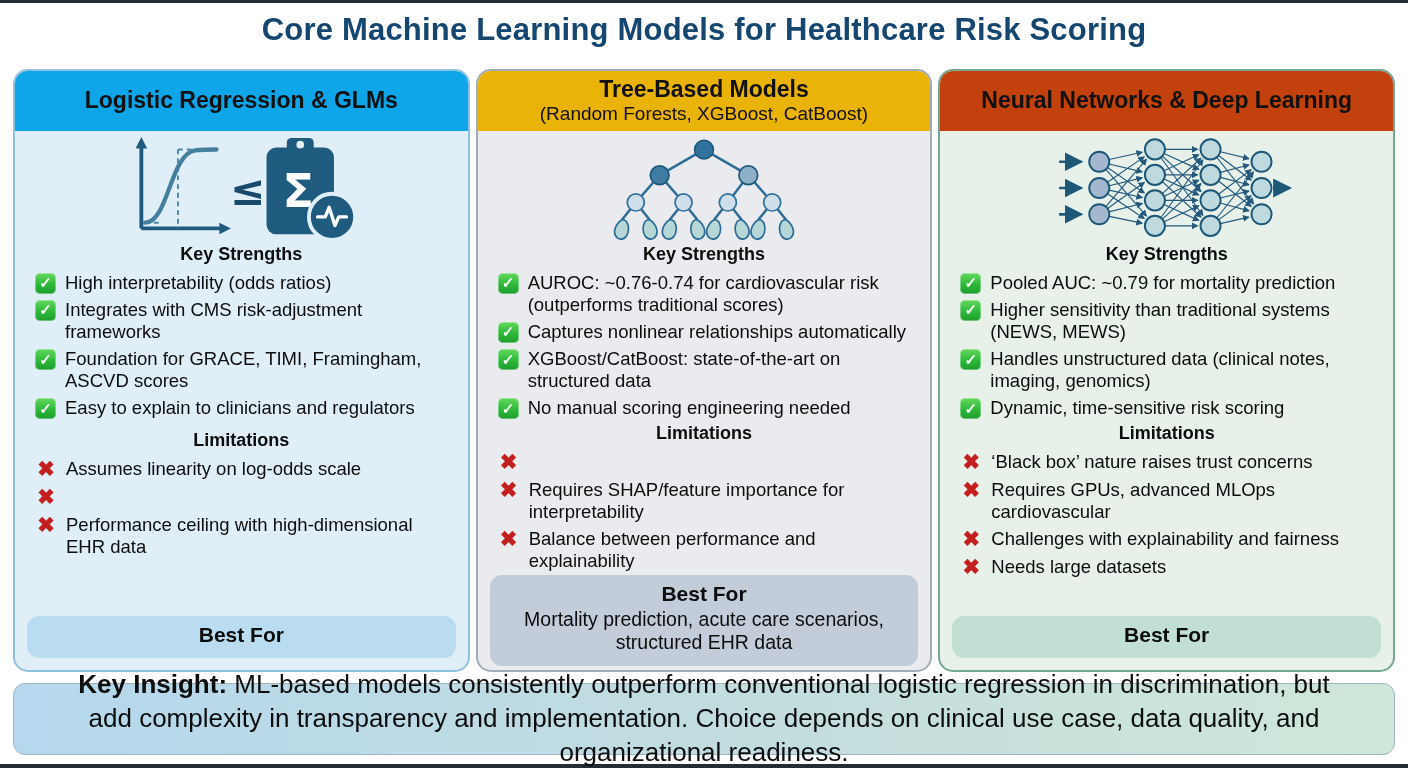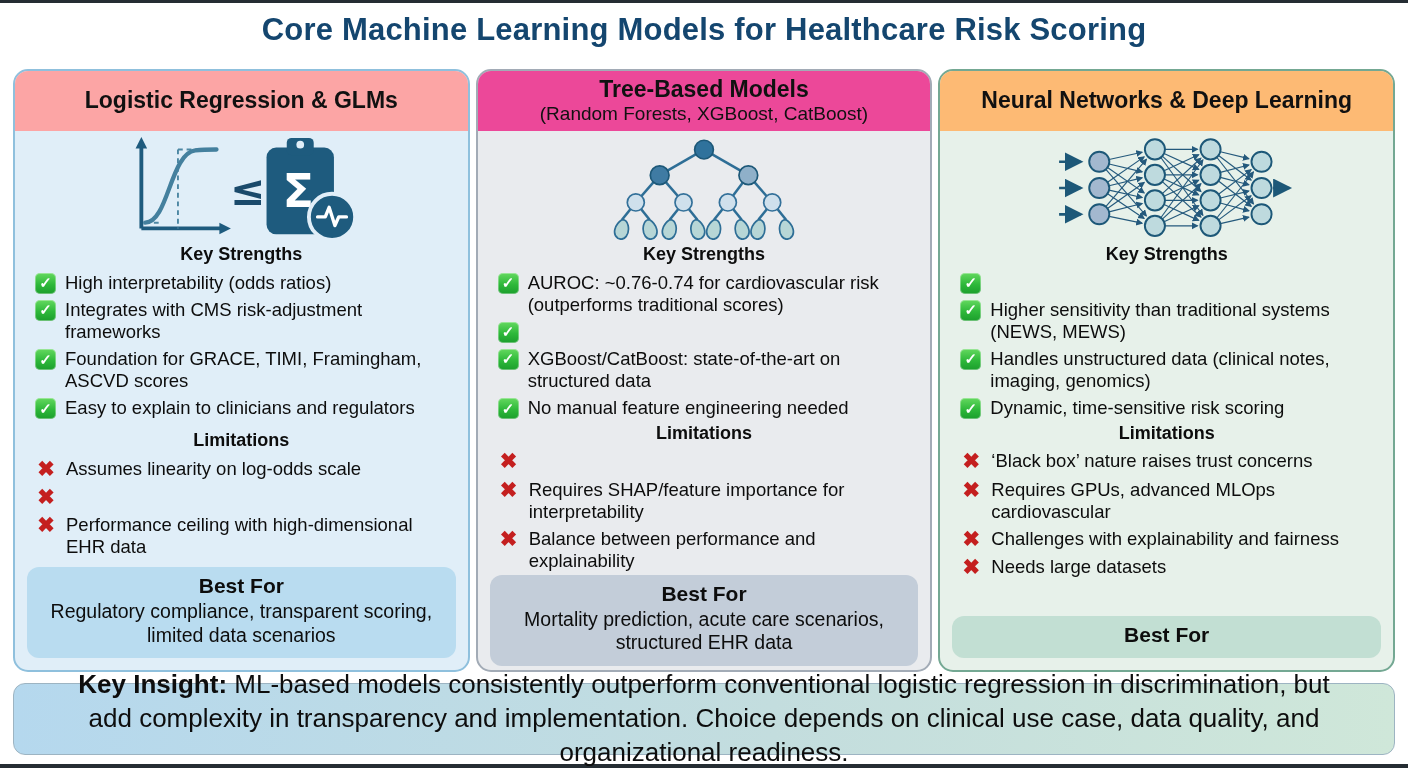--- a/index.html
+++ b/index.html
@@ -14,23 +14,23 @@
   .columns { position:absolute; top:66px; left:13px; right:13px; bottom:92px;
              display:grid; grid-template-columns:1fr 1fr 1fr; gap:6px; }
 
   .col { border-radius:15px; display:flex; flex-direction:column; overflow:hidden; }
   .col1 { background:#e0eef8; border:2px solid #8fc0dd; }
   .col2 { background:#e9ebee; border:2px solid #a2abb6; }
   .col3 { background:#e7f1ea; border:2px solid #74a893; }
 
   .col-header { min-height:60px; display:flex; flex-direction:column; justify-content:center;
                 text-align:center; padding:6px 8px; }
-  .col1 .col-header { background:#fca5a5;justify-content:center; }
-  .col2 .col-header { background:#ec4899;text-align:center; }
-  .col3 .col-header { background:#fdba74; }
+  .col1 .col-header { background:#0ea5e9;justify-content:center; }
+  .col2 .col-header { background:#eab308;text-align:center; }
+  .col3 .col-header { background:#c2410c; }
   .col-title { font-size:23px; font-weight:bold; color:#111; line-height:1.1; }
   .col-subtitle { font-size:19px; font-weight:normal; color:#111; line-height:1.15; }
 
   .col-body { flex:1; display:flex; flex-direction:column; padding:2px 12px 12px; }
   .icon-area { height:110px; display:flex; align-items:center; justify-content:center; flex:none; }
 
   .section-heading { text-align:center; font-size:18px; font-weight:bold; color:#0d0d0d; margin:1px 0 4px; }
   .limitations-heading { margin-top:8px; }
 
   .item { display:flex; gap:9px; align-items:flex-start; font-size:18.5px; line-height:1.2;
@@ -124,21 +124,20 @@
         <div class="item">
           <span class="cross">✖</span>
         </div>
         <div class="item">
           <span class="cross">✖</span>
           <div>Performance ceiling with high-dimensional EHR data</div>
         </div>
 
         <div class="bestfor">
           <div class="bestfor-title">Best For</div>
-          <div class="bestfor-text">Regulatory compliance, transparent scoring, limited data scenarios</div>
         </div>
       </div>
     </div>
 
     <div class="col col2">
       <div class="col-header">
         <div class="col-title">Tree-Based Models</div>
         <div class="col-subtitle">(Random Forests, XGBoost, CatBoost)</div>
       </div>
       <div class="col-body">
@@ -186,28 +185,29 @@
           </svg>
         </div>
 
         <div class="section-heading">Key Strengths</div>
         <div class="item">
           <span class="check">✓</span>
           <div>AUROC: ~0.76-0.74 for cardiovascular risk (outperforms traditional scores)</div>
         </div>
         <div class="item">
           <span class="check">✓</span>
+          <div>Captures nonlinear relationships automatically</div>
         </div>
         <div class="item">
           <span class="check">✓</span>
           <div>XGBoost/CatBoost: state-of-the-art on structured data</div>
         </div>
         <div class="item">
           <span class="check">✓</span>
-          <div>No manual feature engineering needed</div>
+          <div>No manual scoring engineering needed</div>
         </div>
 
         <div class="section-heading">Limitations</div>
         <div class="item">
           <span class="cross">✖</span>
         </div>
         <div class="item">
           <span class="cross">✖</span>
           <div>Requires SHAP/feature importance for interpretability</div>
         </div>
@@ -302,20 +302,21 @@
               <circle cx="288" cy="32" r="13" fill="#bedade"></circle>
               <circle cx="288" cy="66" r="13" fill="#bedade"></circle>
               <circle cx="288" cy="100" r="13" fill="#bedade"></circle>
             </g>
           </svg>
         </div>
 
         <div class="section-heading">Key Strengths</div>
         <div class="item">
           <span class="check">✓</span>
+          <div>Pooled AUC: ~0.79 for mortality prediction</div>
         </div>
         <div class="item">
           <span class="check">✓</span>
           <div>Higher sensitivity than traditional systems (NEWS, MEWS)</div>
         </div>
         <div class="item">
           <span class="check">✓</span>
           <div>Handles unstructured data (clinical notes, imaging, genomics)</div>
         </div>
         <div class="item">

